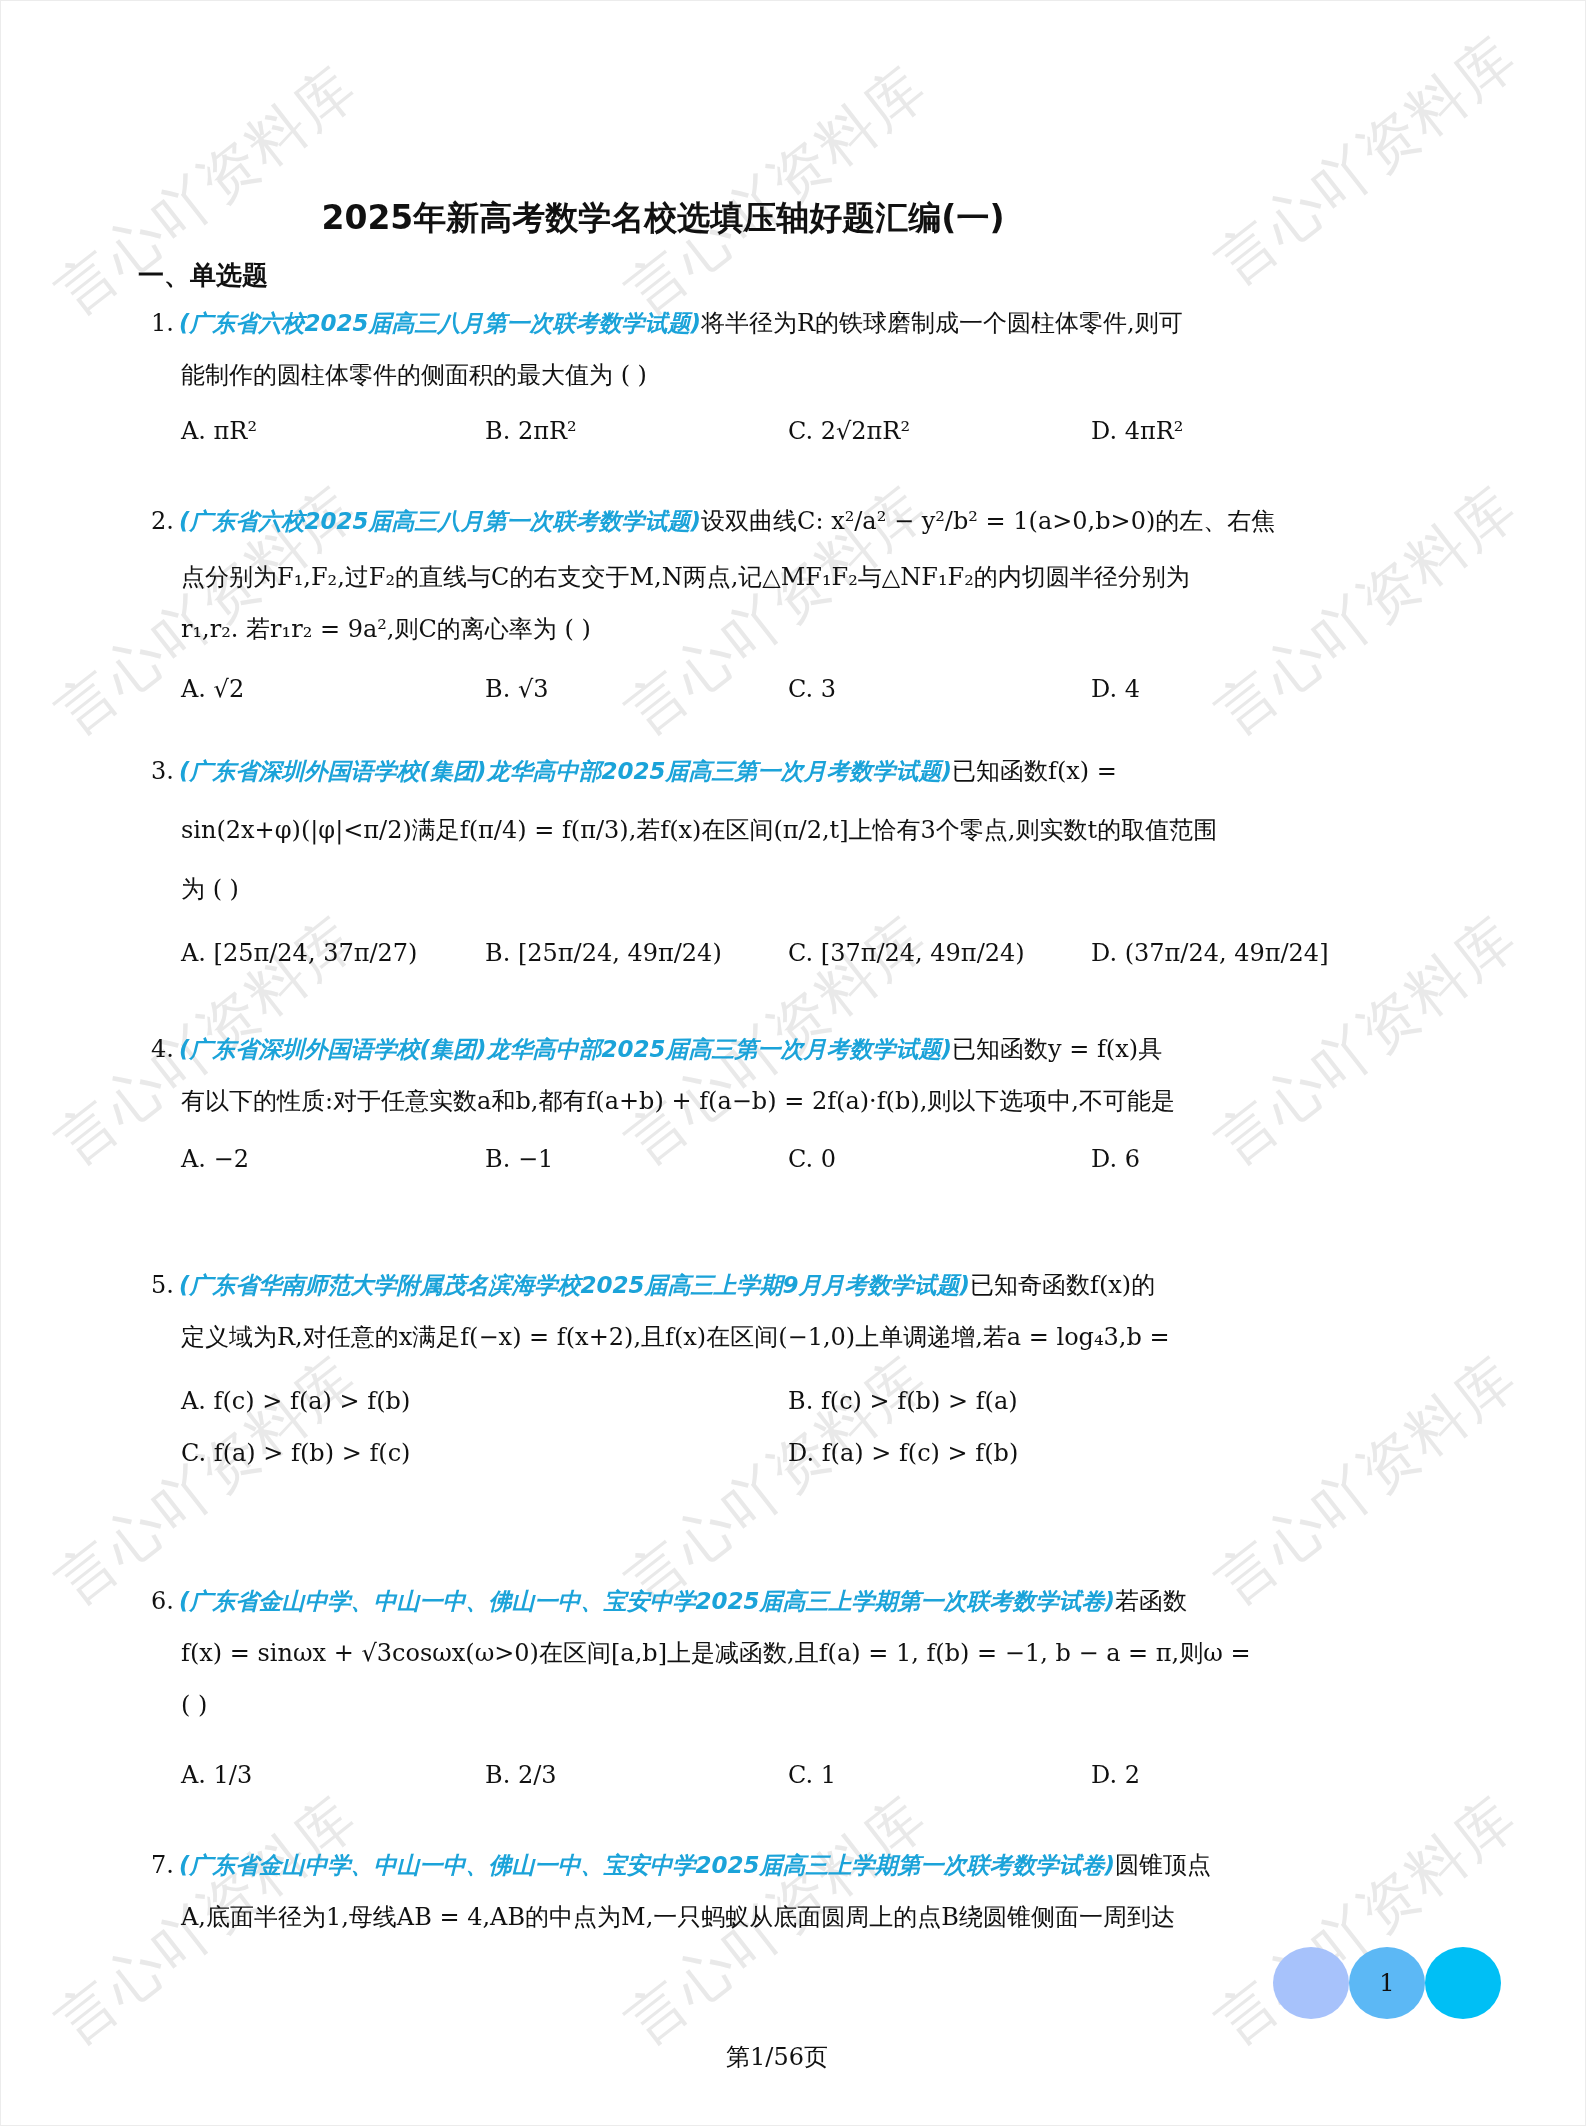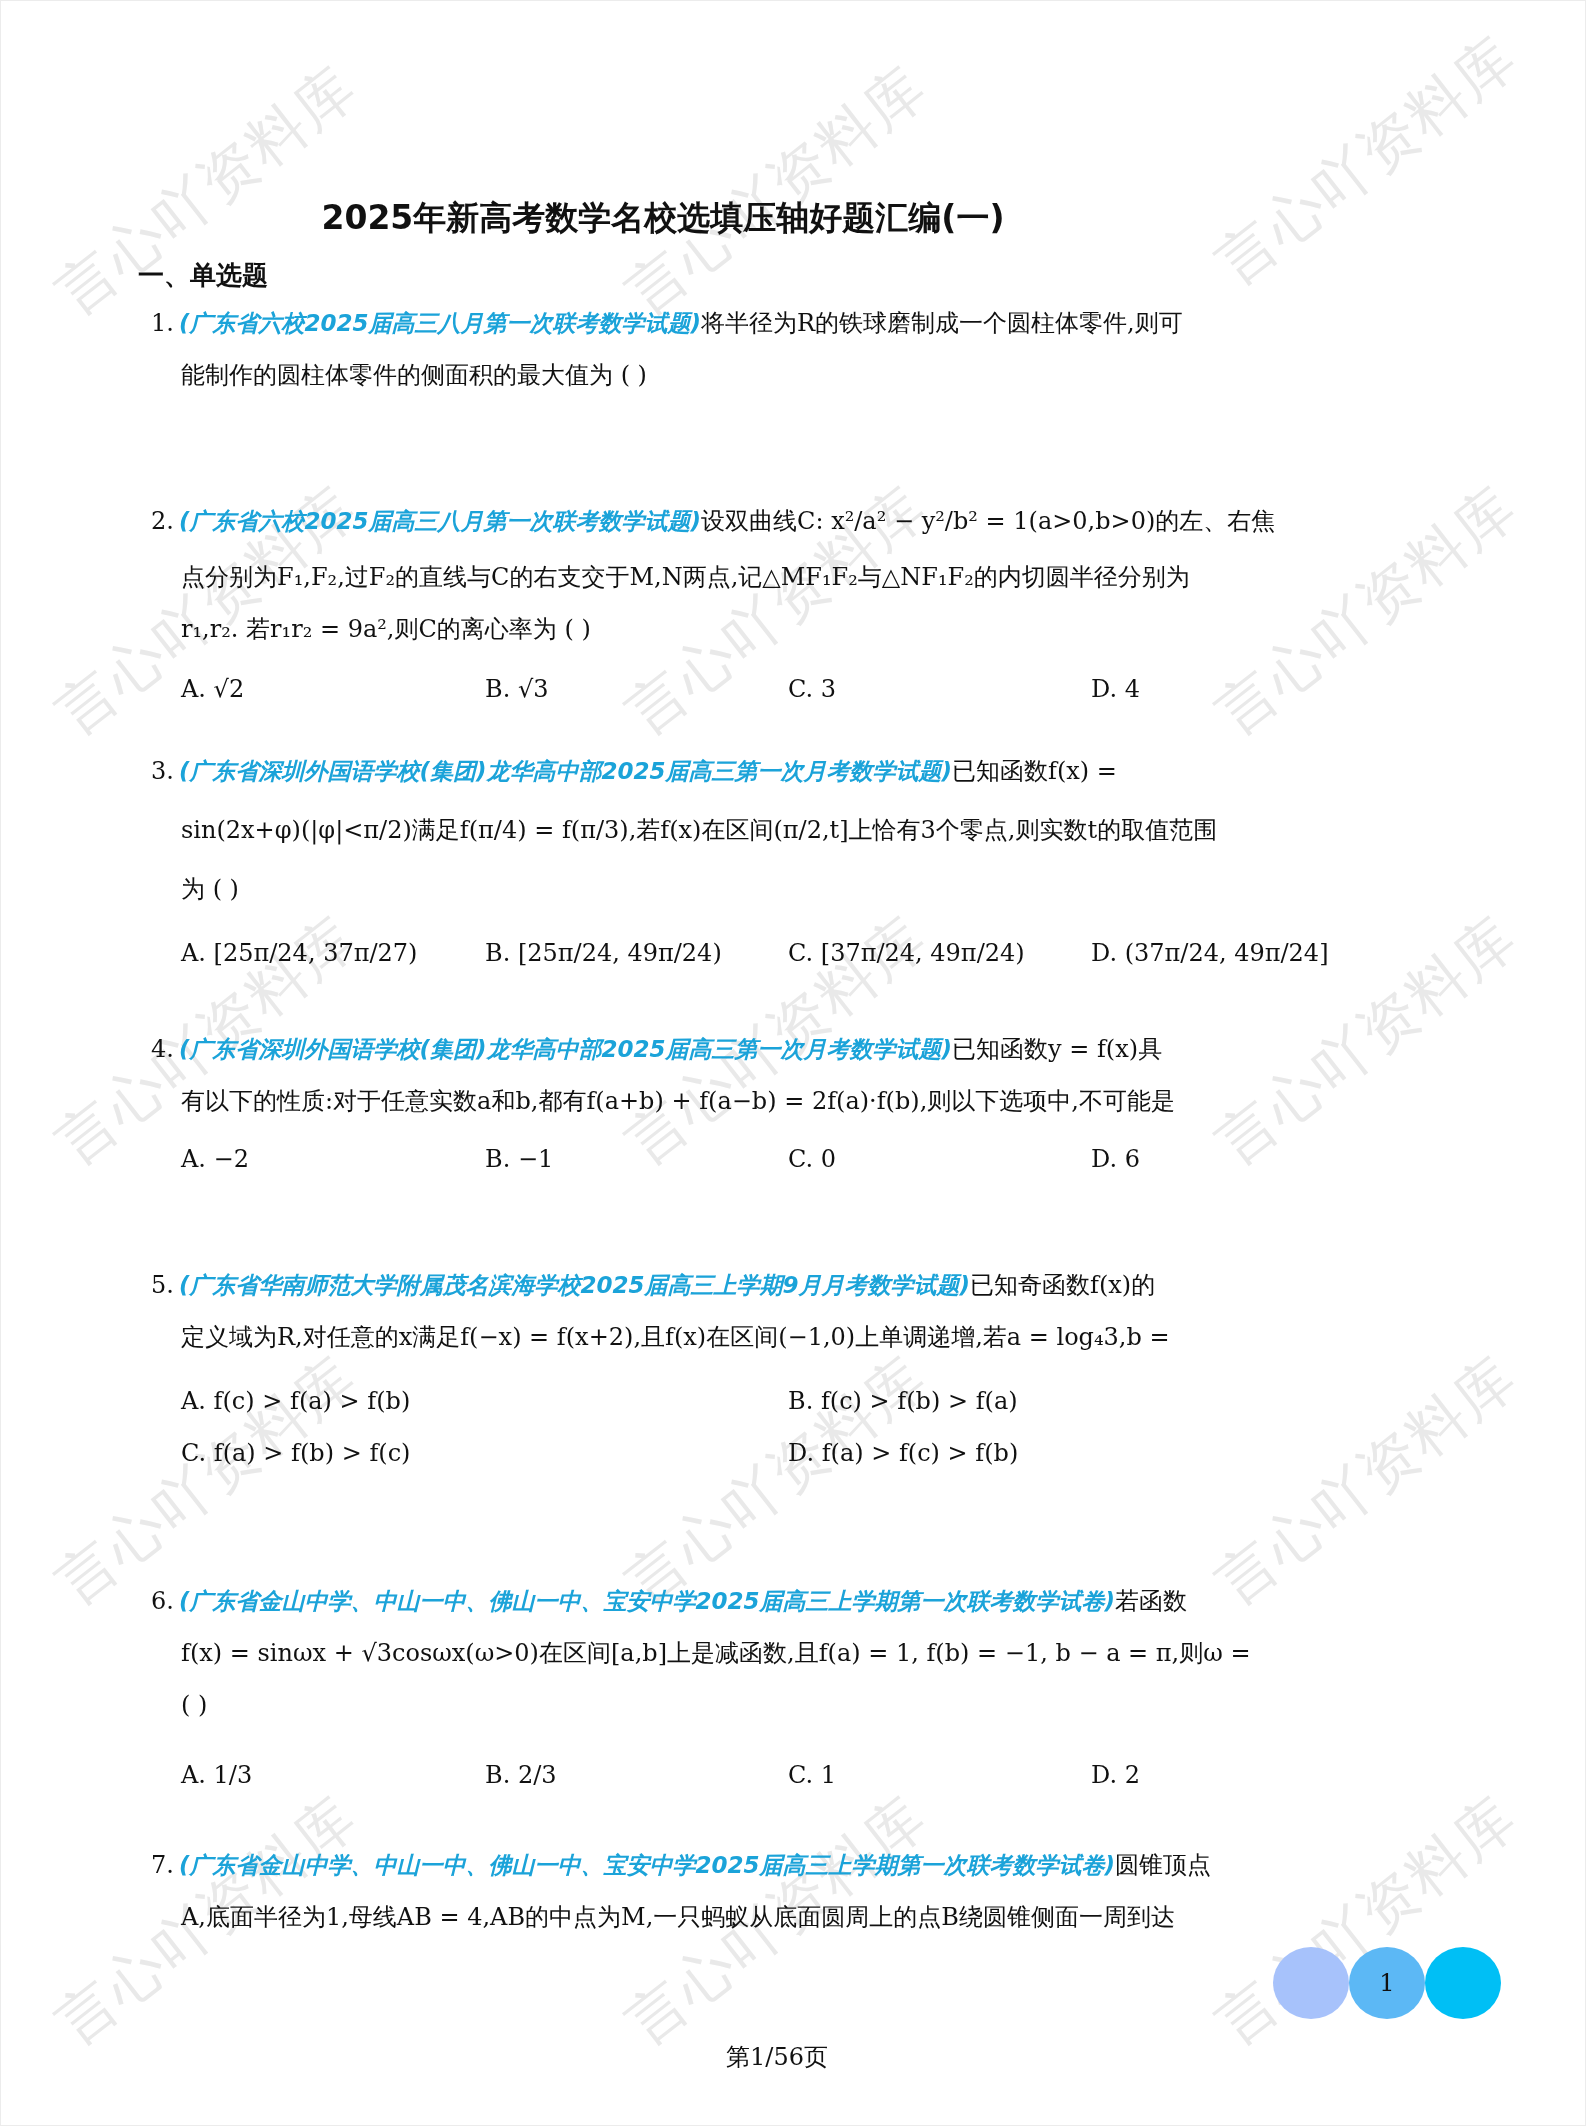--- a/index.html
+++ b/index.html
@@ -68,20 +68,26 @@
 
   <div class="content">
     <div class="title">2025年新高考数学名校选填压轴好题汇编(一)</div>
     <div class="section">一、单选题</div>
 
     <div class="q" style="top:296px">
       <div class="line">
         <span class="num">1.</span><span class="src">(广东省六校2025届高三八月第一次联考数学试题)</span><span>将半径为R的铁球磨制成一个圆柱体零件,则可</span>
       </div>
       <div class="line cont">能制作的圆柱体零件的侧面积的最大值为 (      )</div>
+      <div class="opts" style="margin-top:4px">
+        <span class="opt o0">A. πR²</span>
+        <span class="opt o1">B. 2πR²</span>
+        <span class="opt o2">C. 2√2πR²</span>
+        <span class="opt o3">D. 4πR²</span>
+      </div>
     </div>
 
     <div class="q" style="top:490px">
       <div class="line" style="height:60px;line-height:60px">
         <span class="num">2.</span><span class="src">(广东省六校2025届高三八月第一次联考数学试题)</span><span>设双曲线C: x²/a² − y²/b² = 1(a&gt;0,b&gt;0)的左、右焦</span>
       </div>
       <div class="line cont">点分别为F₁,F₂,过F₂的直线与C的右支交于M,N两点,记△MF₁F₂与△NF₁F₂的内切圆半径分别为</div>
       <div class="line cont">r₁,r₂. 若r₁r₂ = 9a²,则C的离心率为 (      )</div>
       <div class="opts" style="margin-top:8px">
         <span class="opt o0">A. √2</span>

